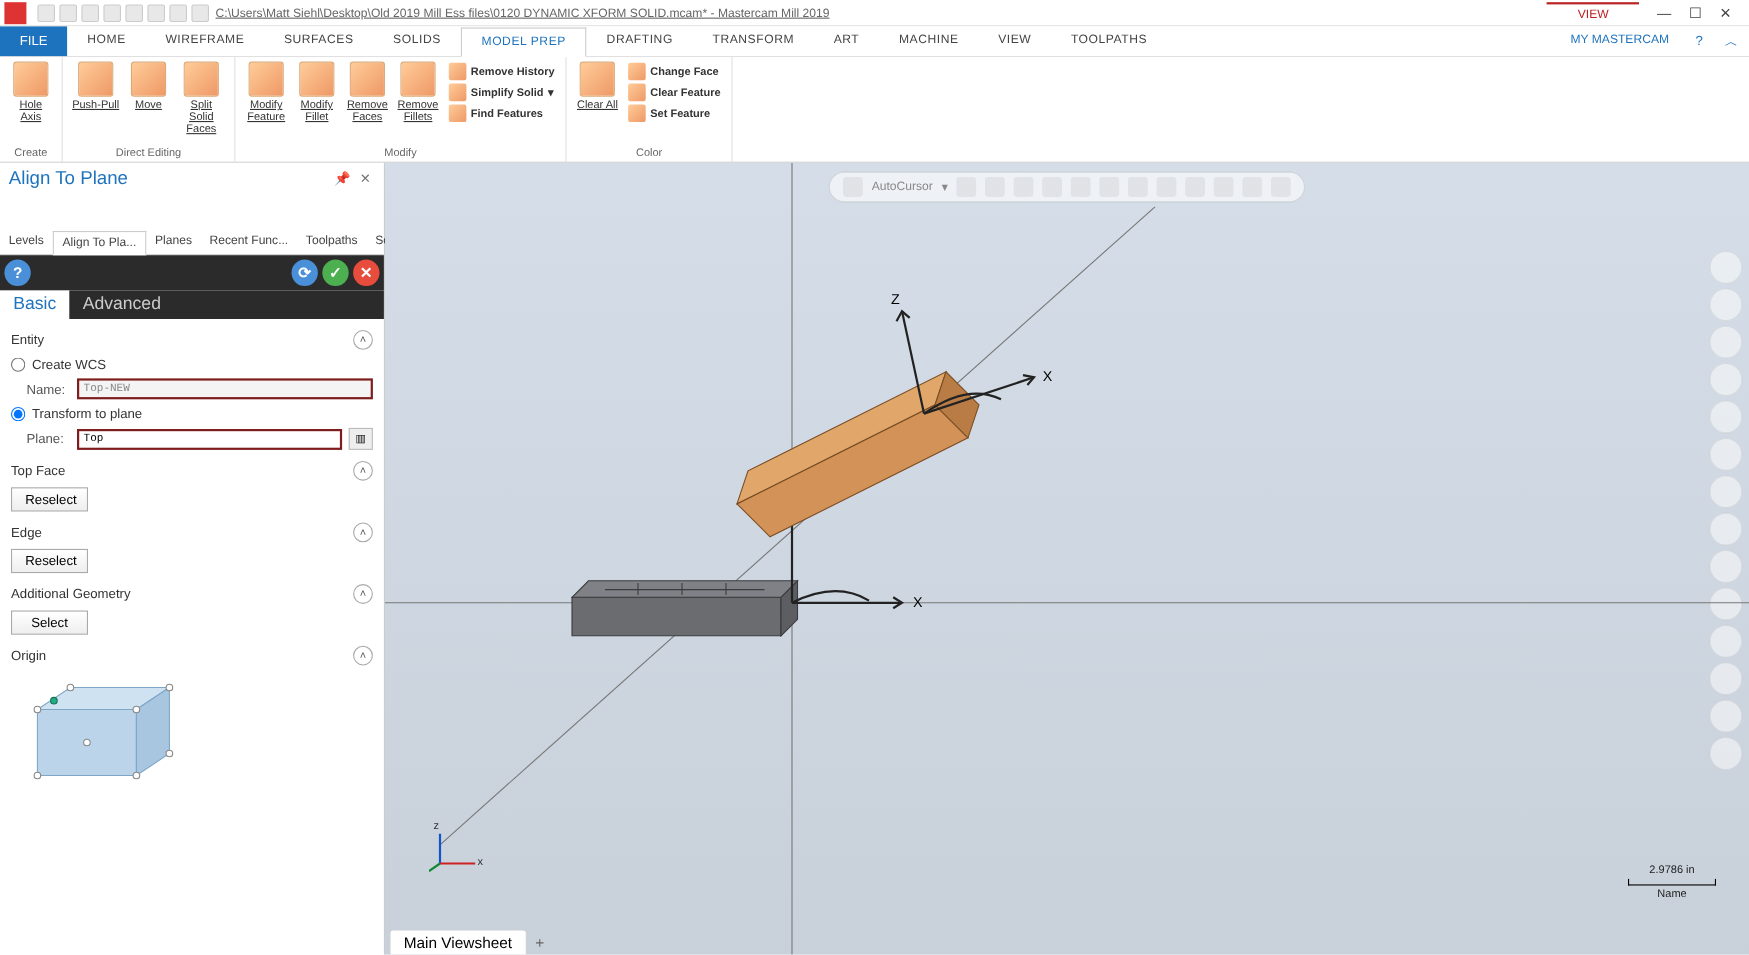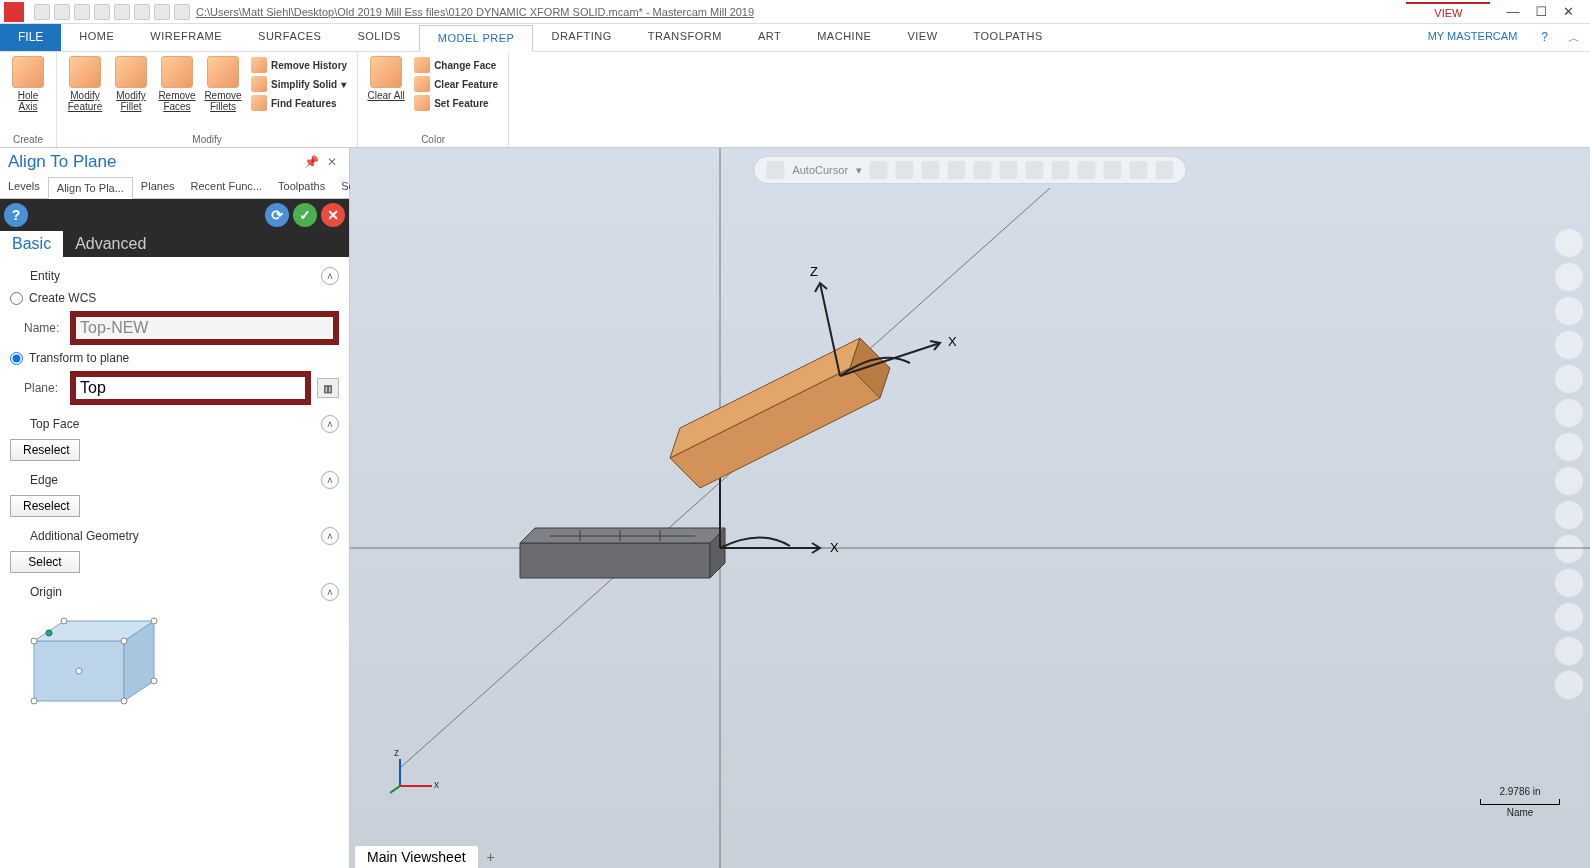--- a/index.html
+++ b/index.html
@@ -36,40 +36,40 @@
 .smallbtn { display:flex; align-items:center; gap:4px; font-size:10px; color:#333; white-space:nowrap; cursor:pointer; padding:1px 2px;font-weight:bold;}
 .smallbtn .sicon { width:16px; height:16px; background:linear-gradient(135deg,#fc9,#e96); border-radius:2px; }
 
 
 .mainrow { display:flex; height: calc(868px - 24px - 28px - 96px); }
 .leftpanel { width:350px; background:#fff; border-right:1px solid #ccc; display:flex; flex-direction:column; font-size:12px; color:#333;}
 .panelheader { display:flex; align-items:center; padding:4px 8px; color:#1e73be; font-size:17px; }
 .panelheader .sp { flex:1; }
 .panelheader .pinbtn { font-size:12px; color:#777; cursor:pointer; padding:0 4px;}
 .paneltabs { display:flex; border-bottom:1px solid #ccc; font-size:11px;}
-.paneltabs .pt { padding:4px 8px; cursor:pointer; color:#444; white-space:nowrap;}
+.paneltabs .pt { padding:4px 8px; cursor:pointer; color:#444; white-space:nowrap;margin-top:33px;}
 .paneltabs .pt.active { background:#fff; border:1px solid #ccc; border-bottom:1px solid #fff; position:relative; top:1px;}
 .toprow { background:#2b2b2b; display:flex; align-items:center; padding:4px; gap:4px; }
 .roundbtn { width:24px; height:24px; border-radius:12px; display:flex; align-items:center; justify-content:center; color:#fff; font-weight:bold; cursor:pointer; font-size:14px;}
 .roundbtn.help{ background:#4a90d9;}
 .roundbtn.apply{ background:#4a90d9;}
 .roundbtn.ok{ background:#4caf50;}
 .roundbtn.cancel{ background:#e74c3c;}
 .subtabbar { background:#2b2b2b; display:flex; font-size:16px; color:#ccc;}
 .subtabbar .st{ padding:4px 12px; cursor:pointer;}
 .subtabbar .st.active { background:#fff; color:#1e73be;}
 .form { padding:6px 10px; display:flex; flex-direction:column; gap:6px; overflow:auto; }
-.sectionhdr { display:flex; align-items:center; font-size:12px; color:#333; margin-top:4px;margin-left:20px;}
+.sectionhdr { display:flex; align-items:center; font-size:12px; color:#333; margin-top:4px;}
 .sectionhdr .sp{flex:1;}
 .chev { width:18px; height:18px; border:1px solid #aaa; border-radius:9px; display:flex; align-items:center; justify-content:center; font-size:10px; cursor:pointer; color:#555; background:#fff;}
 .radio-row{ display:flex; align-items:center; gap:6px; font-size:12px; }
 .radio-row input[type=radio]{ margin:0;}
 .field-row{ display:flex; align-items:center; gap:6px; font-size:12px; padding-left:14px;}
 .field-row label{ width:40px; color:#555;}
-.field-row input[type=text]{ flex:1; border:6px solid #7f1d1d; padding:2px 4px; font-size:16px; background:#fff;}
+.field-row input[type=text]{ flex:1; border:2px solid #7f1d1d; padding:2px 4px; font-size:10px; background:#fff;font-family:Liberation Mono, monospace;}
 .field-row input[disabled]{ background:#f4f4f4; color:#888;}
 .field-row .pickbtn{ width:22px; height:20px; border:1px solid #bbb; background:#eee; cursor:pointer; font-size:10px;}
 .btn-sm{ border:1px solid #aaa; background:linear-gradient(#fff,#eee); padding:3px 12px; font-size:12px; cursor:pointer; width:70px;}
 .origin-preview{ width:160px; height:110px; margin:4px 0 0 4px; position:relative;}
 .origin-preview svg{ width:100%; height:100%;}
 
 
 .viewport { flex:1; position:relative; background:linear-gradient(#d5dee8,#c8d0da); overflow:hidden;}
 .viewport svg.model { position:absolute; inset:0; width:100%; height:100%; }
 .floattoolbar { position:absolute; top:8px; left:50%; transform:translateX(-50%); background:rgba(255,255,255,0.6); border:1px solid rgba(0,0,0,0.12); border-radius:18px; padding:4px 12px; display:flex; align-items:center; gap:8px; font-size:11px; color:#888;}
@@ -133,20 +133,37 @@
     <div class="grow">
       <div class="bigbtn narrow">
         <span class="bicon"></span>
         <span>Hole Axis</span>
       </div>
     </div>
     <div class="glabel">Create</div>
   </div>
   <div class="ribgroup">
     <div class="grow">
+      <div class="bigbtn">
+          <span class="bicon"></span>
+          <span>Push-Pull</span>
+        </div>
+      <div class="bigbtn narrow">
+          <span class="bicon"></span>
+          <span>Move</span>
+        </div>
+      <div class="bigbtn">
+          <span class="bicon"></span>
+          <span>Split Solid Faces</span>
+        </div>
+    </div>
+    <div class="glabel">Direct Editing</div>
+  </div>
+  <div class="ribgroup">
+    <div class="grow">
       <div class="bigbtn narrow">
           <span class="bicon"></span>
           <span>Modify Feature</span>
         </div>
       <div class="bigbtn narrow">
           <span class="bicon"></span>
           <span>Modify Fillet</span>
         </div>
       <div class="bigbtn narrow">
           <span class="bicon"></span>

